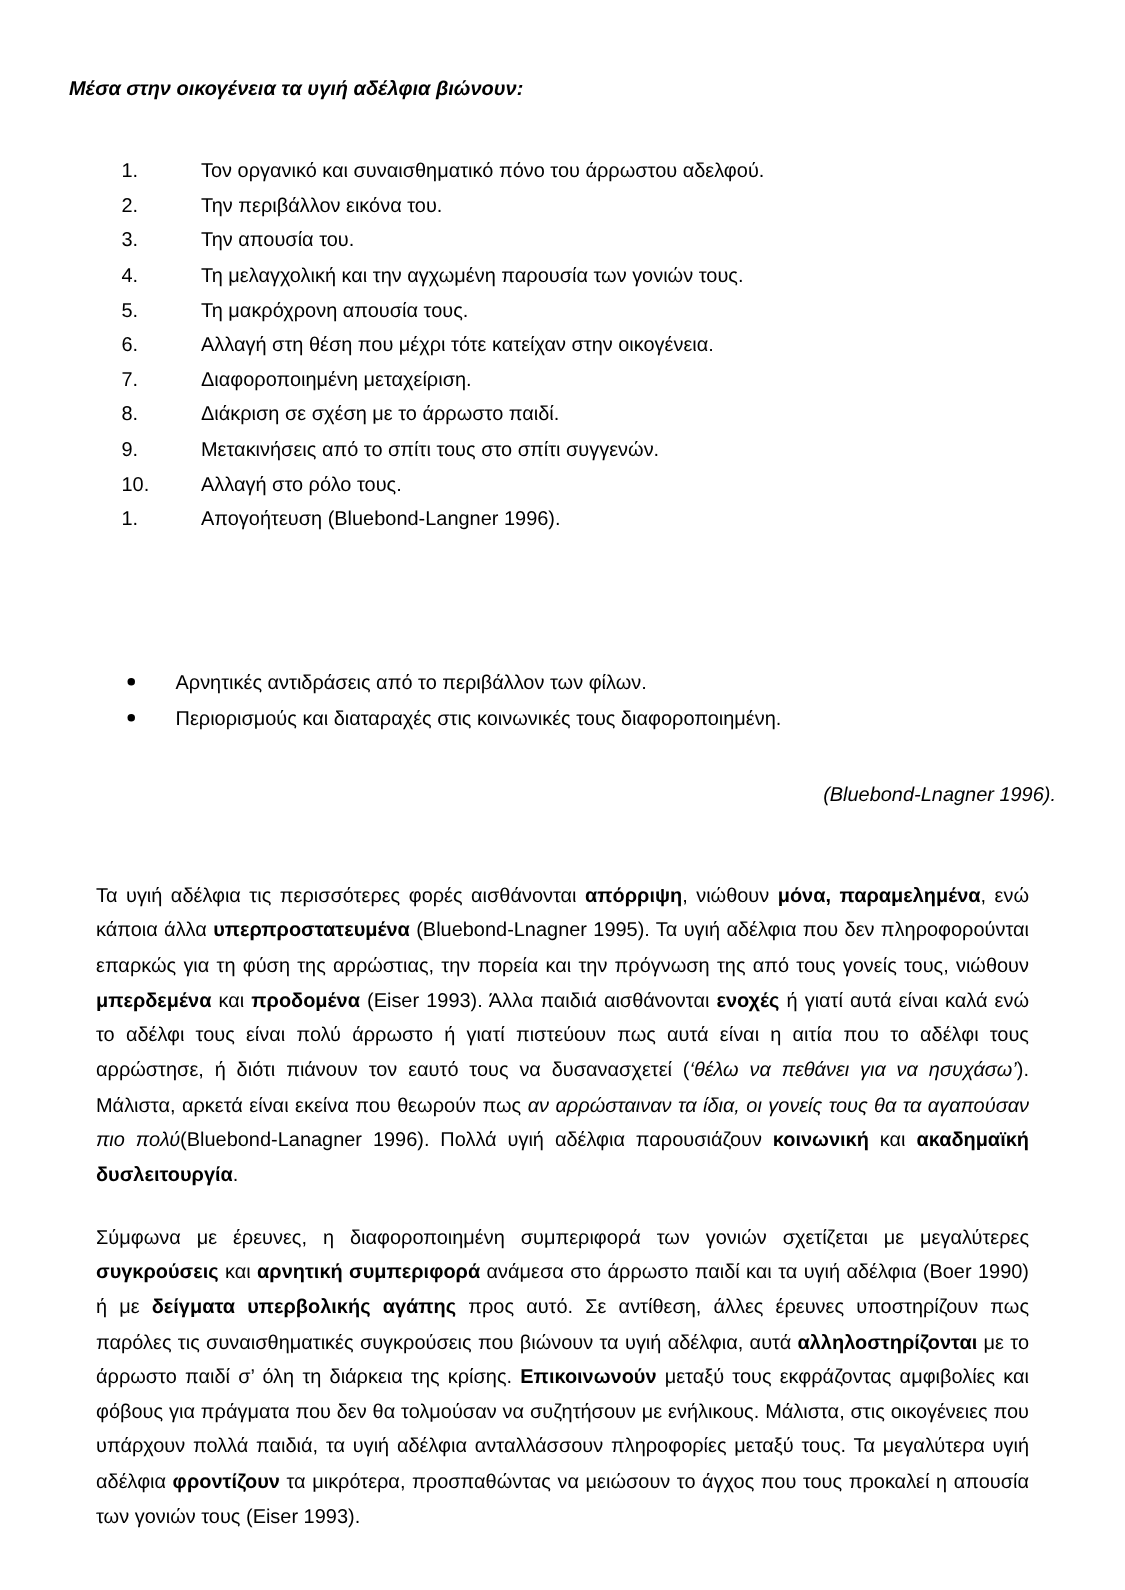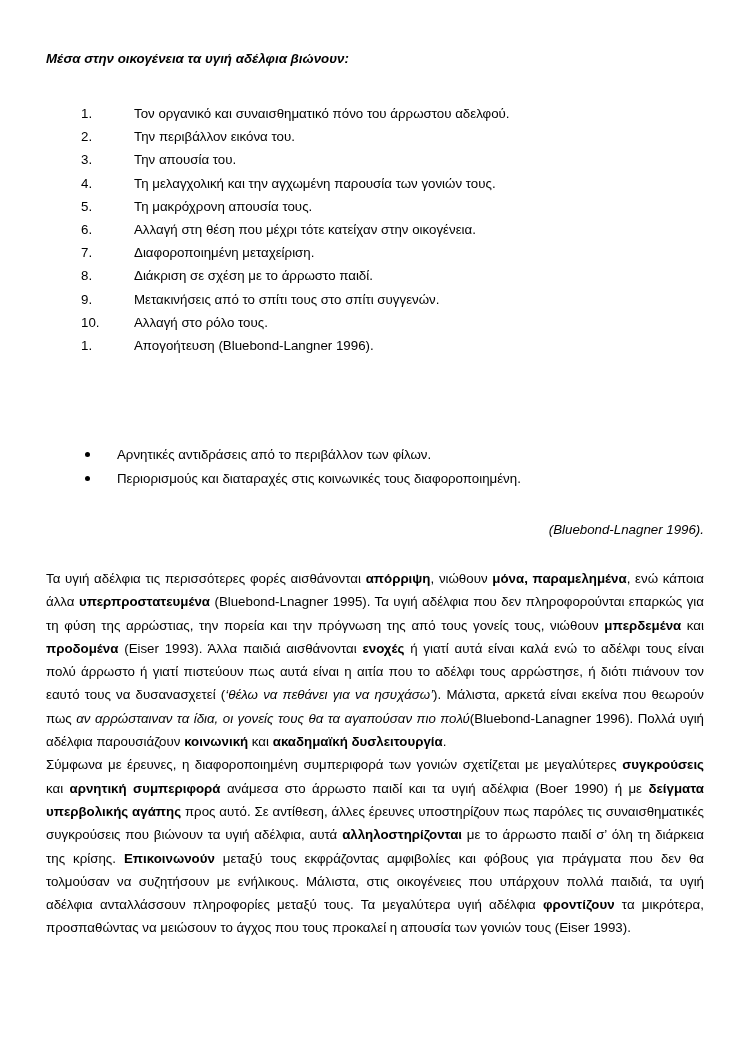--- a/index.html
+++ b/index.html
@@ -13,21 +13,21 @@
   ol.numlist li { position: relative; height: 23.2px; line-height: 20px; }
   ol.numlist .num { position: absolute; left: 81px; width: 30px; }
   ol.numlist .txt { position: absolute; left: 134px; white-space: nowrap; }
   ul.bullets { position: absolute; left: 0; top: 445px; margin: 0; padding: 0; list-style: none; }
   ul.bullets li { position: relative; height: 23.5px; line-height: 20px; }
   ul.bullets .dot { position: absolute; left: 85px; top: 7px; width: 5px; height: 5px; background:#000; border-radius: 50%; }
   ul.bullets .txt { position: absolute; left: 117px; white-space: nowrap; }
   .citation { position: absolute; right: 46px; top: 522px; font-style: italic; text-align: right; }
   .body-para { position: absolute; left: 46px; width: 658px; top: 567px;
                line-height: 23.3px; text-align: justify; }
-  .body-para p { margin: 0; }
+  .body-para p { margin: 18px; }
   b { font-weight: bold; }
   i { font-style: italic; }
 </style>
 </head>
 <body>
 
 <div class="page">
   <div id="h1" class="heading">Μέσα στην οικογένεια τα υγιή αδέλφια βιώνουν:</div>
 
   <ol class="numlist" id="inside-list">

